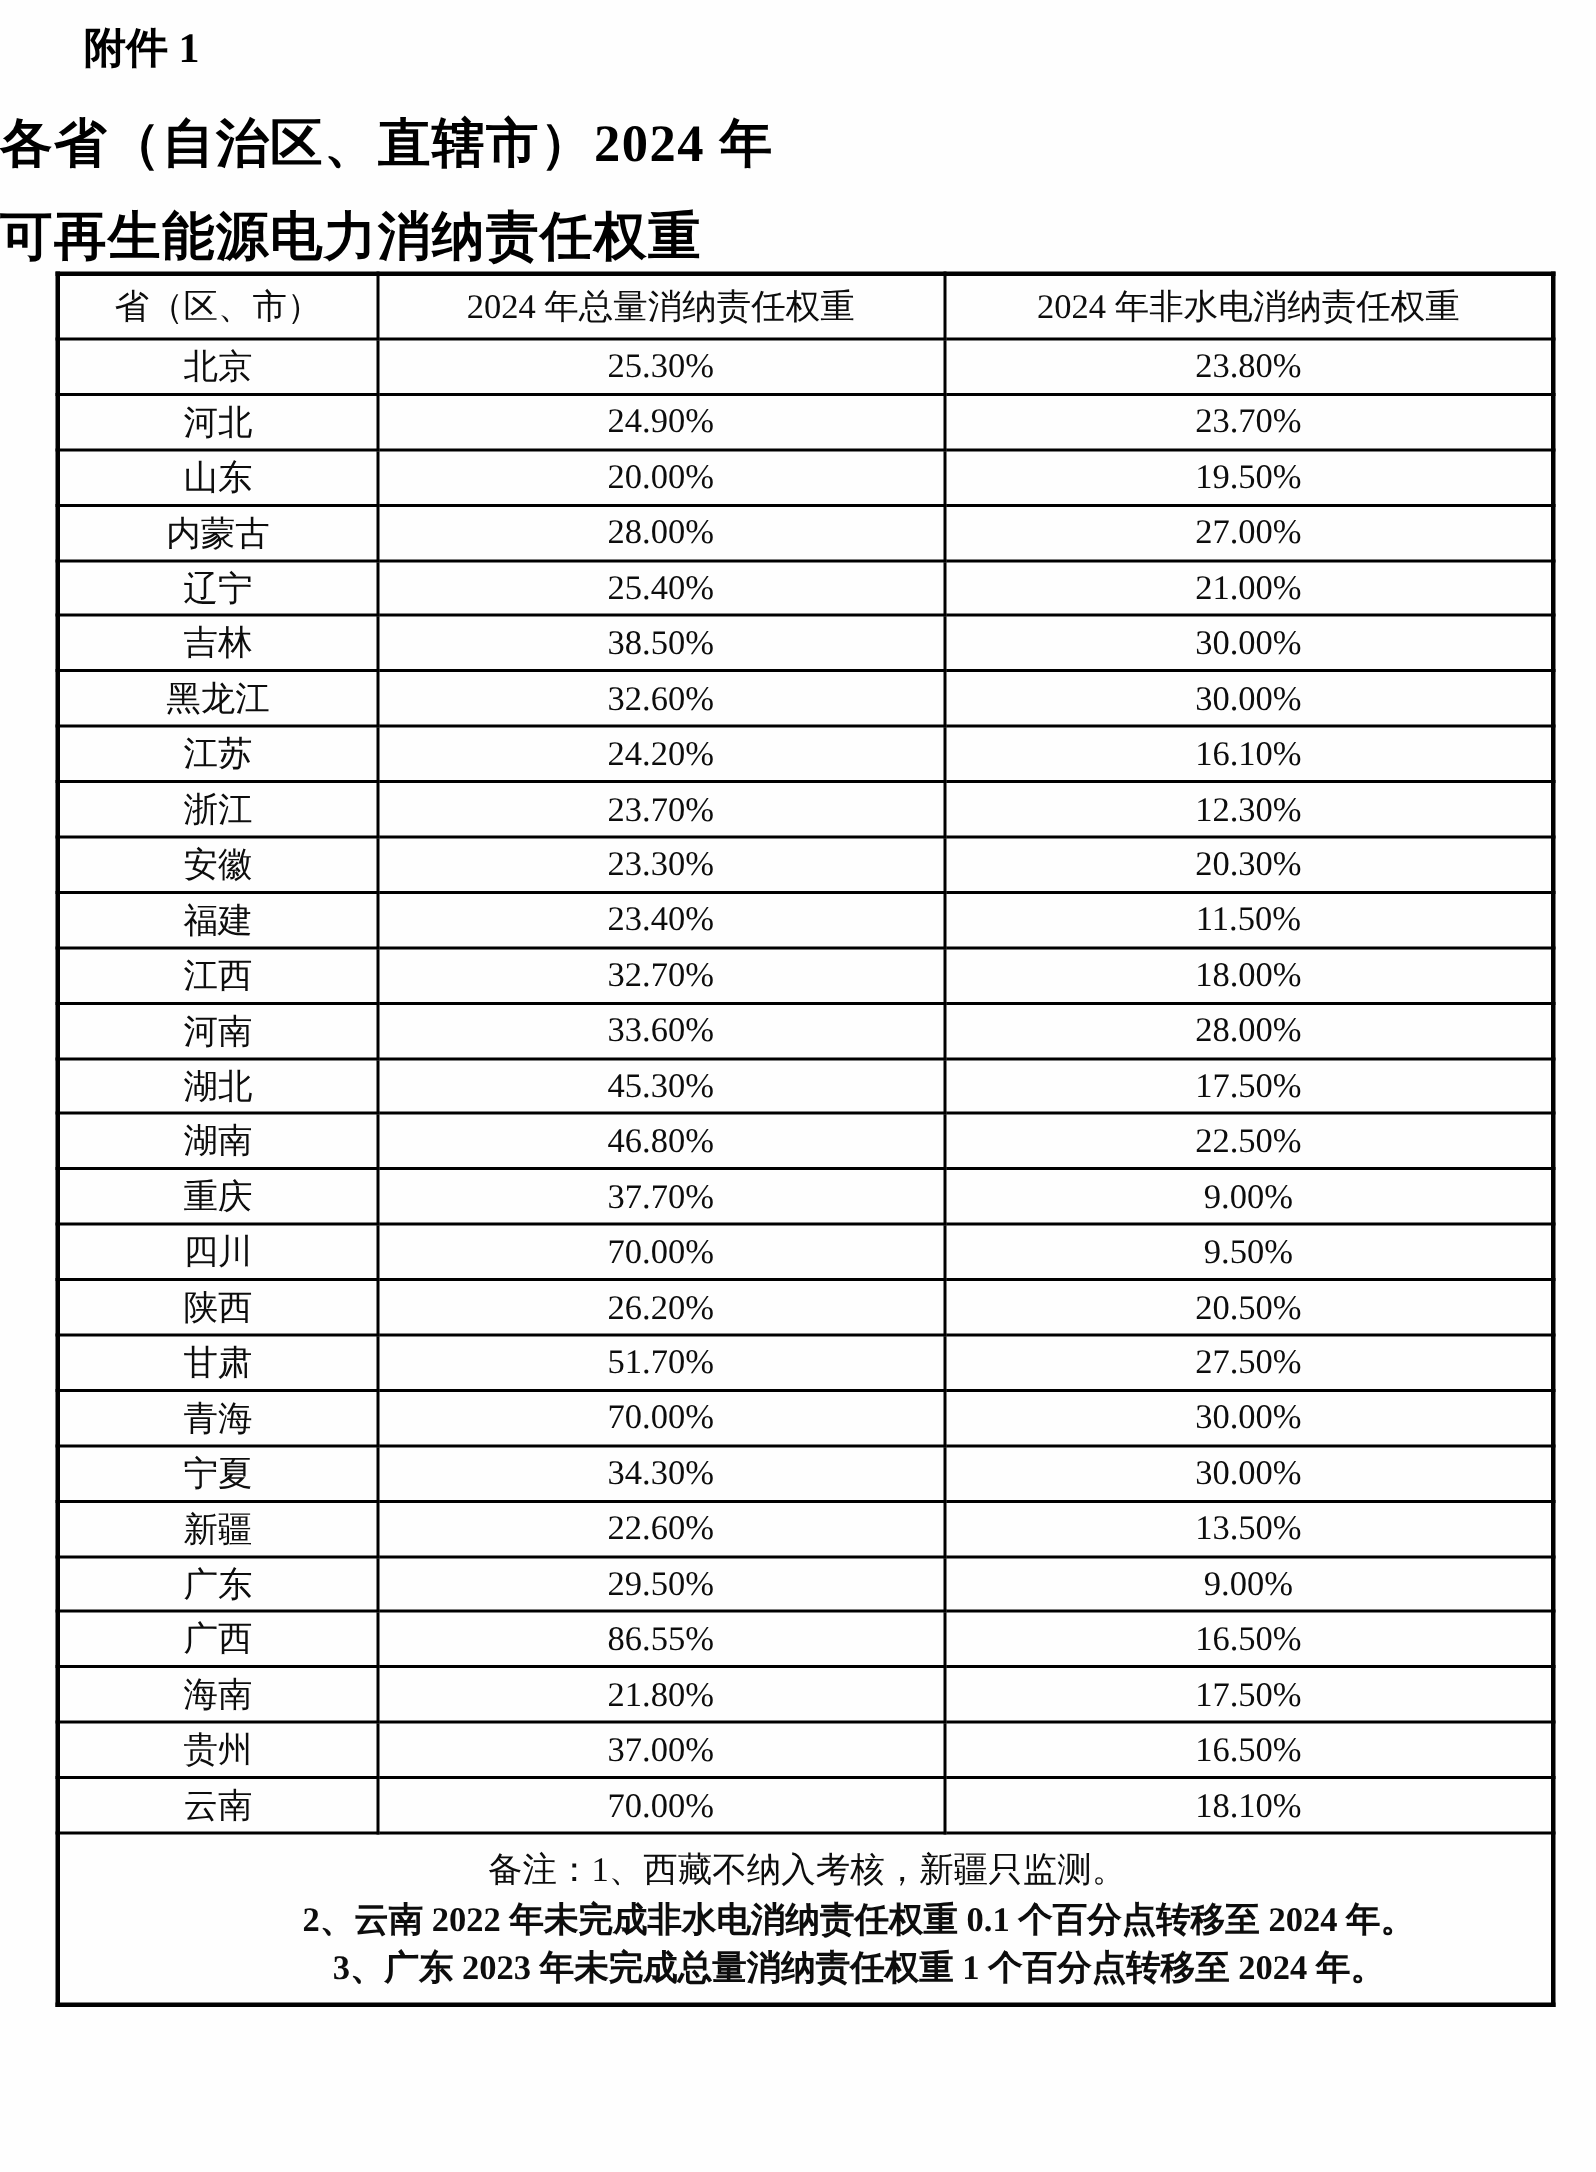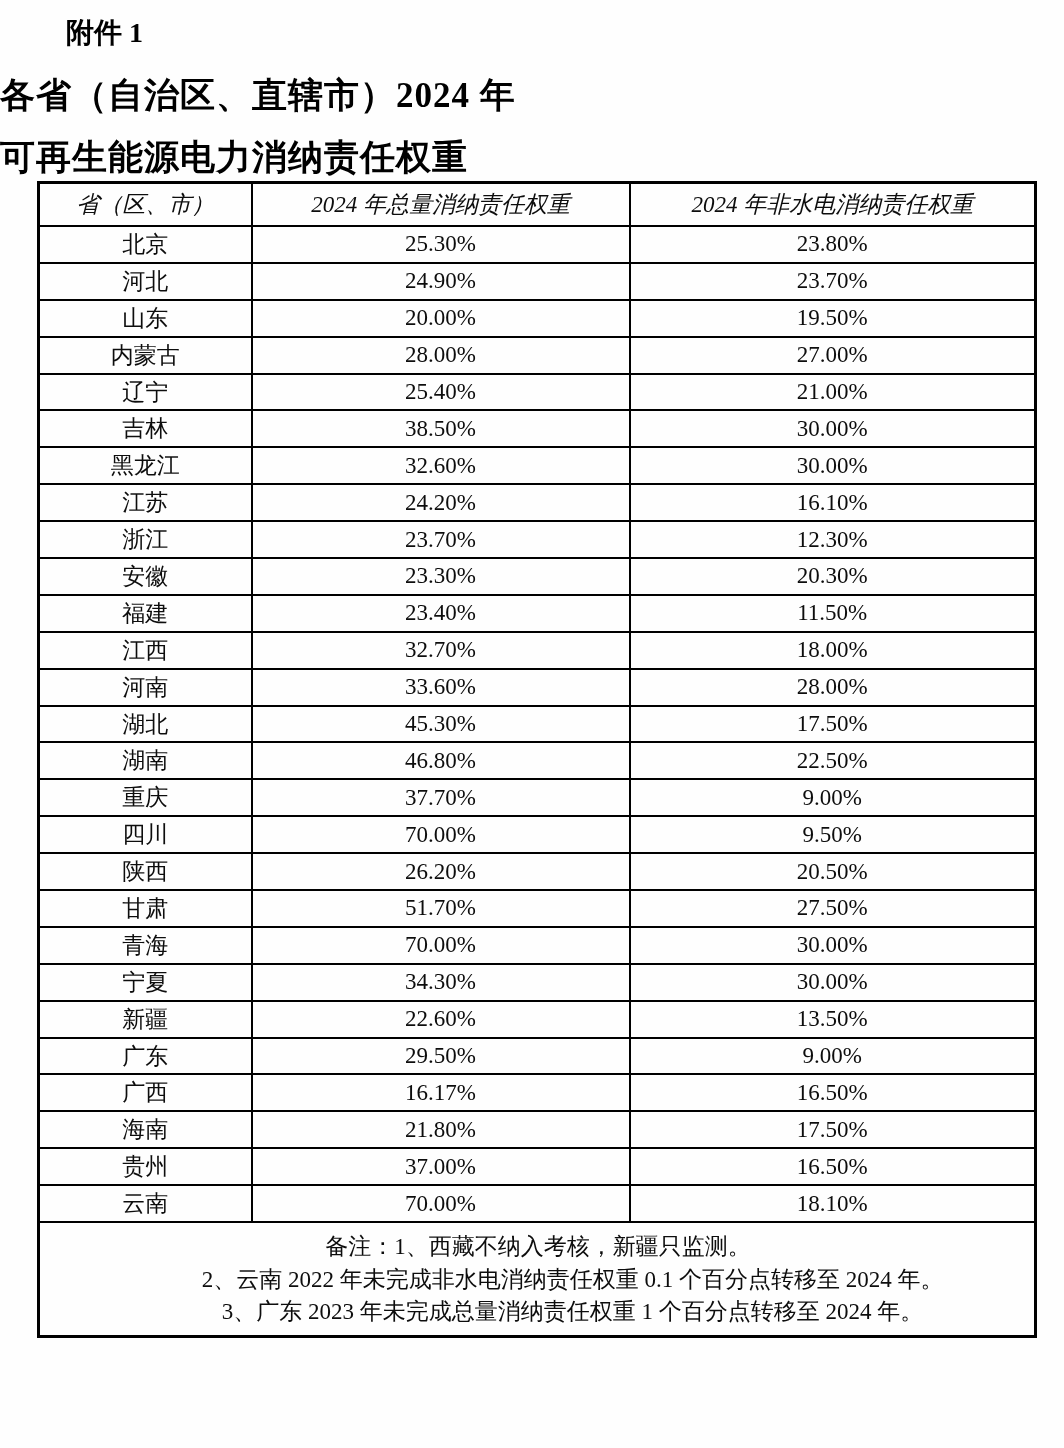--- a/index.html
+++ b/index.html
@@ -11,21 +11,21 @@
     position: relative;
     width: 1064px;
     height: 1448px;
     background: #fefefe;
     color: #000000;
     font-family: "Liberation Serif", "DejaVu Serif", serif;
     overflow: hidden;
   }
   .attachment-label {
     position: absolute;
-    left: 66px;
+    left: 56px;
     top: 16px;
     font-size: 28px;
     line-height: 34px;
     font-weight: 600;
   }
   .doc-title {
     position: absolute;
     left: 0;
     width: 100%;
     text-align: left;
@@ -54,38 +54,38 @@
     border: 2px solid #000000;
     text-align: center;
     vertical-align: middle;
     padding: 0;
     font-size: 23px;
     font-weight: normal;
     color: #0d0d0d;
   }
   table.weights thead th {
     height: 41px;
-    font-style: italic;
   }
   table.weights tbody td {
     height: 34.9px;
   }
   table.weights tfoot td.notes-cell {
     text-align: center;
     vertical-align: top;
     height: 92px;
     padding: 8px 10px 6px 12px;
   }
   .note-line {
     font-size: 23px;
     line-height: 32.5px;
     white-space: nowrap;
   }
   .note-line.indented {
     margin-left: 69px;
+    font-weight: bold;
   }
   .note-label {
     display: inline;
   }
 </style>
 </head>
 <body>
 
 <div class="page">
 
@@ -220,21 +220,21 @@
           <td>22.60%</td>
           <td>13.50%</td>
         </tr>
         <tr>
           <td>广东</td>
           <td>29.50%</td>
           <td>9.00%</td>
         </tr>
         <tr>
           <td>广西</td>
-          <td>16.17%</td>
+          <td>86.55%</td>
           <td>16.50%</td>
         </tr>
         <tr>
           <td>海南</td>
           <td>21.80%</td>
           <td>17.50%</td>
         </tr>
         <tr>
           <td>贵州</td>
           <td>37.00%</td>

